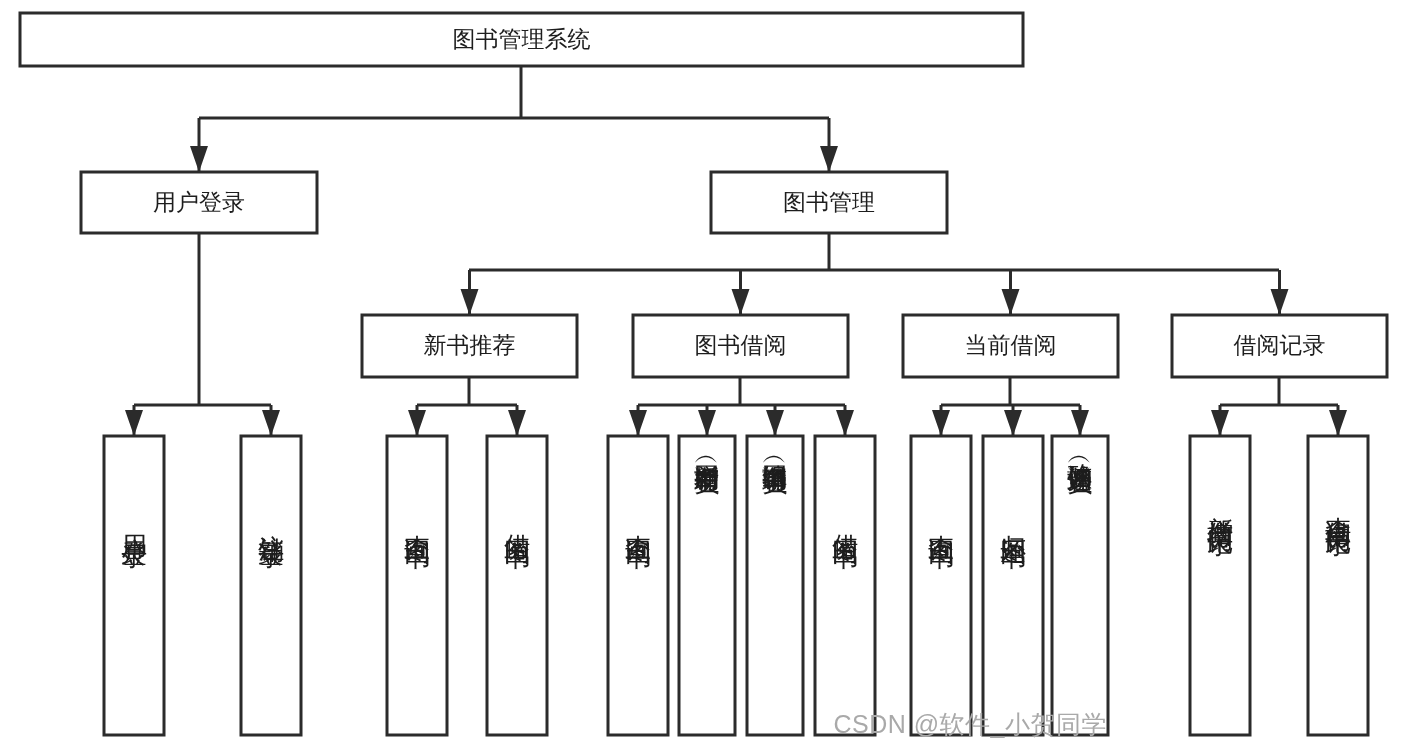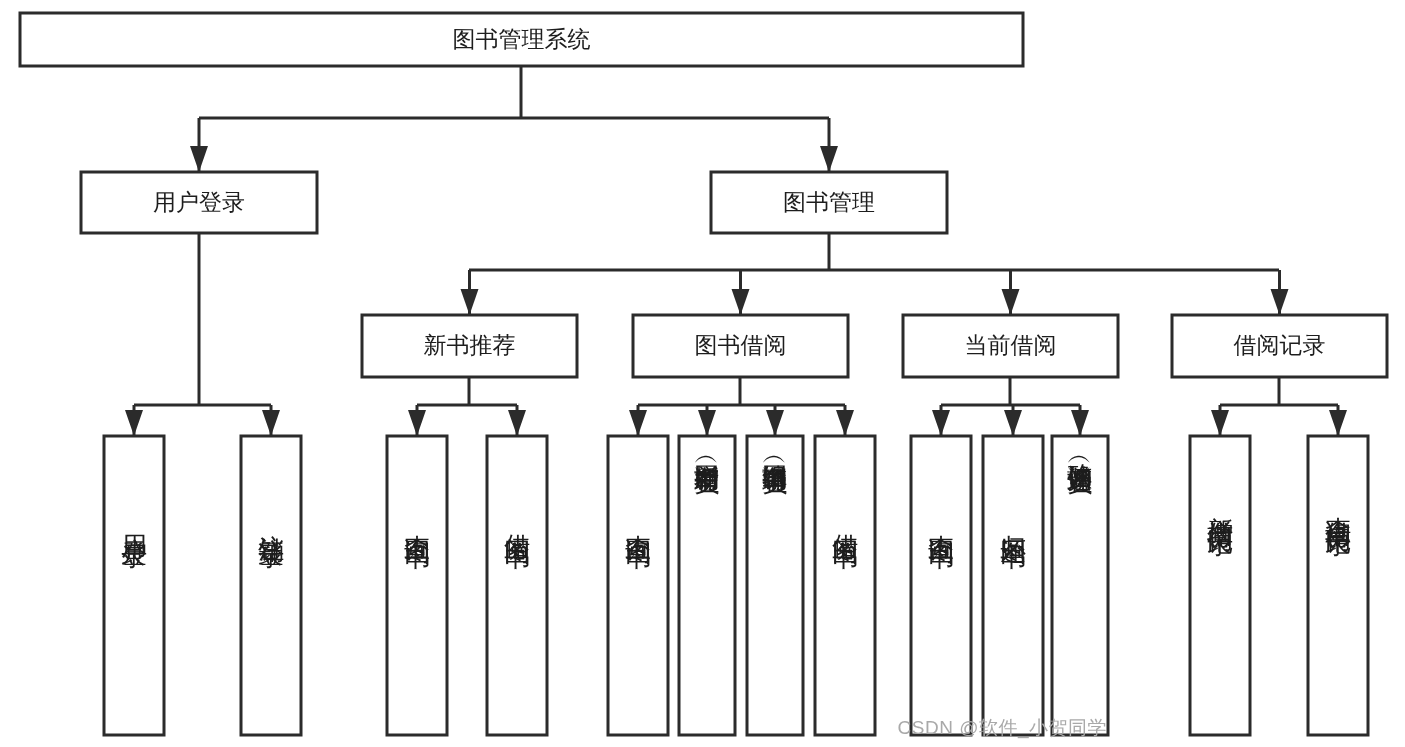--- a/index.html
+++ b/index.html
@@ -67,21 +67,21 @@
     line-height: 1.06;
     letter-spacing: 3px;
     color: #1d1d1d;
     white-space: nowrap;
   }
   .watermark {
     position: absolute;
     right: 8px;
     bottom: 6px;
     font-family: "Liberation Sans", "DejaVu Sans", sans-serif;
-    font-size: 19px;
+    font-size: 25px;
     color: #a9a9a9;
     letter-spacing: 0.5px;
     user-select: none;
   }
 </style>
 </head>
 <body>
 
 <div id="diagram-root">
 

